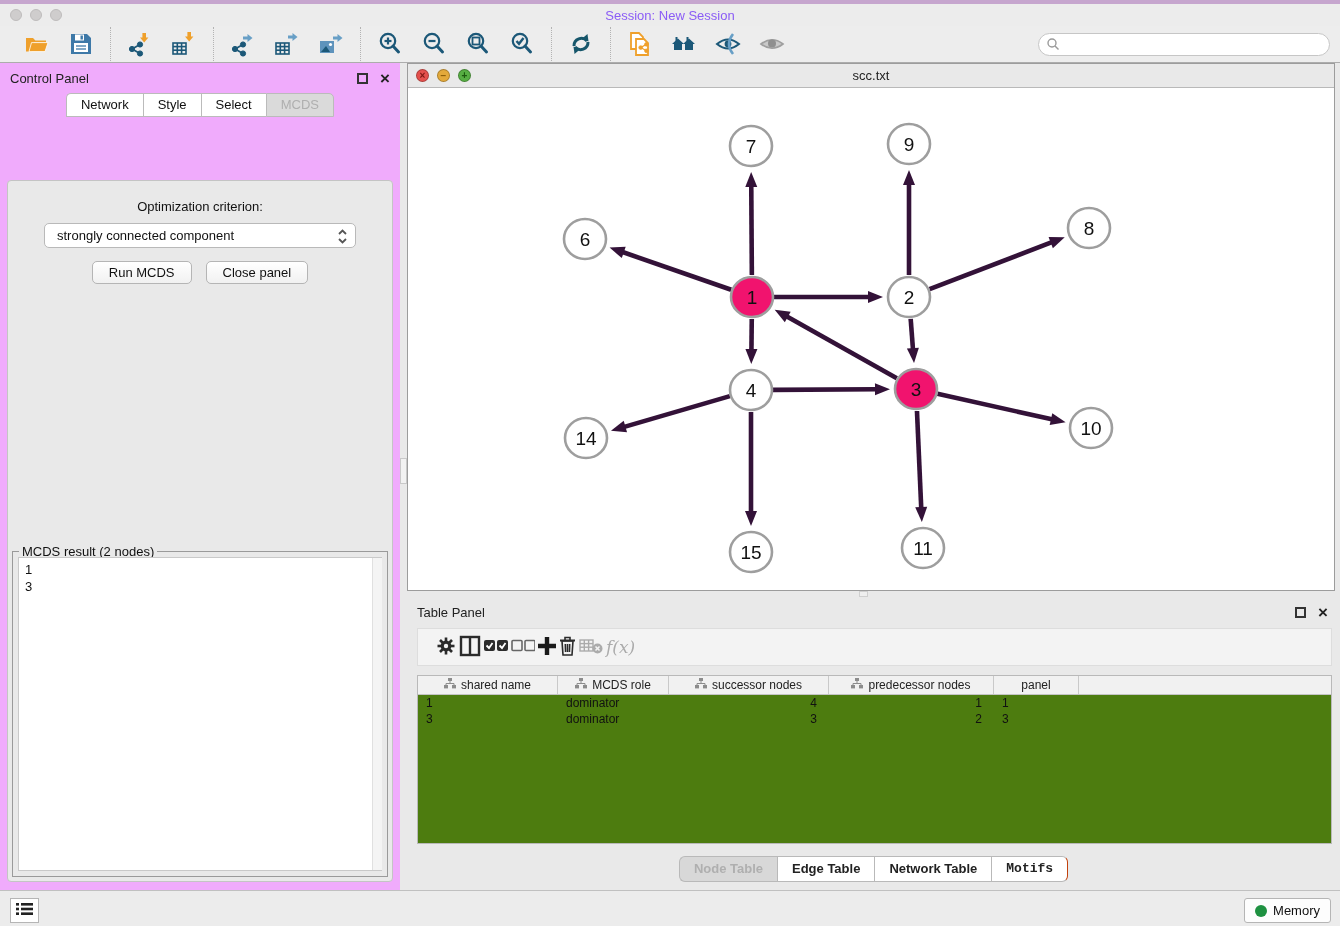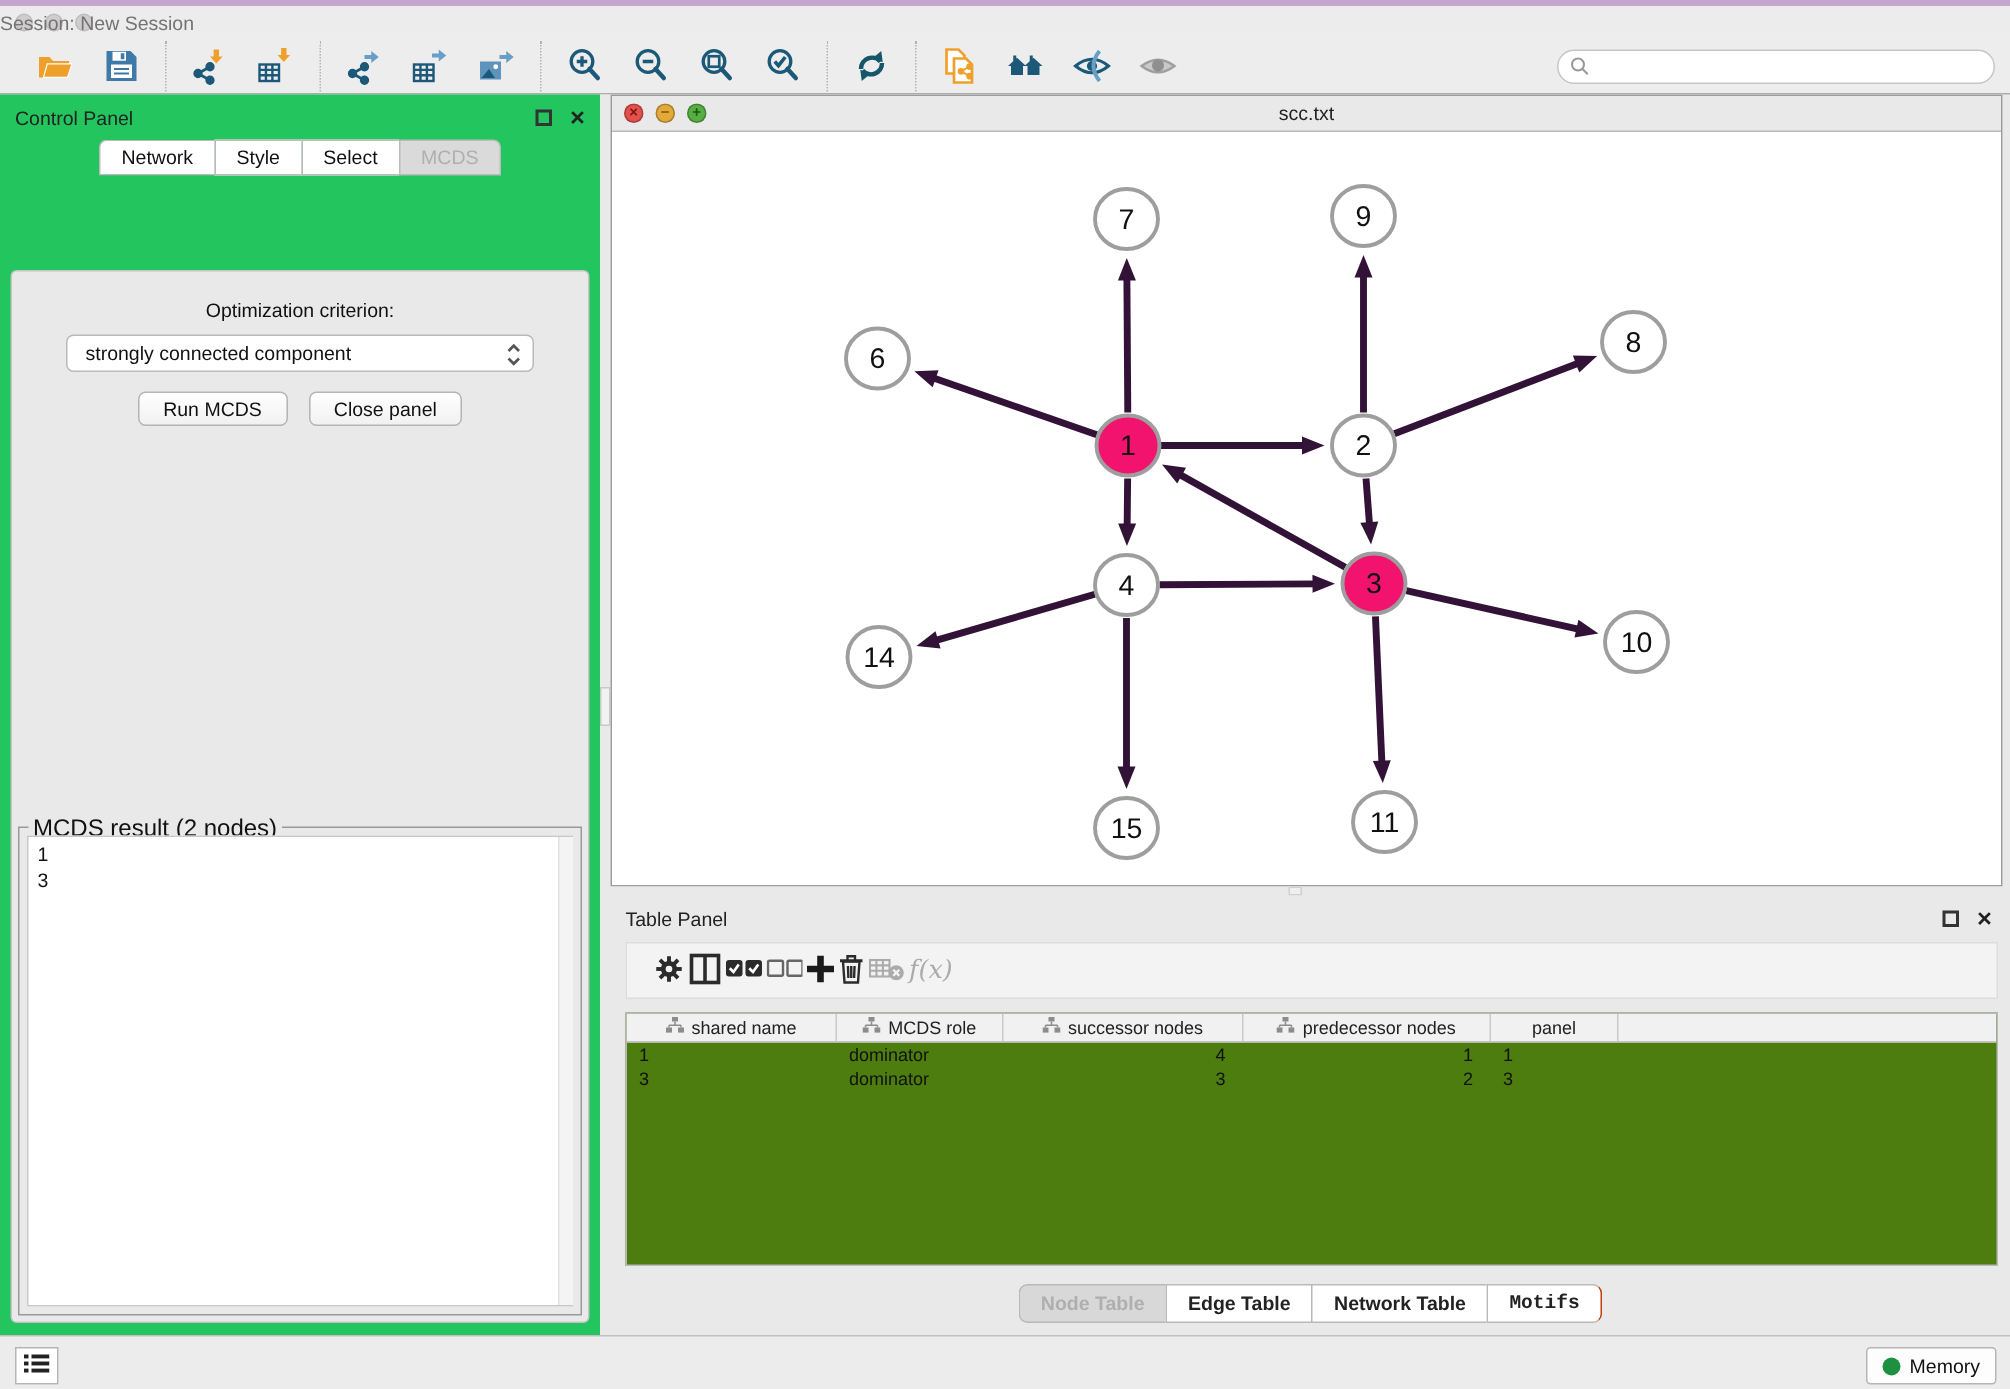--- a/index.html
+++ b/index.html
@@ -5,50 +5,50 @@
   * { margin:0; padding:0; box-sizing:border-box; }
   html,body { width:1340px; height:926px; overflow:hidden; }
   body { font-family:"Liberation Sans", sans-serif; background:#E9E9E9; position:relative; }
   #app { position:absolute; inset:0; }
 
   
   .top-strip { position:absolute; left:0; top:0; width:1340px; height:4px; background:#C6A6CE; }
   .titlebar { position:absolute; left:0; top:4px; width:1340px; height:22px; background:#ECECEC; display:flex; align-items:center; }
   .tl-dots { display:flex; gap:8px; margin-left:10px; }
   .tl-dot { width:12px; height:12px; border-radius:50%; background:#CFCDCD; border:1px solid #BEBCBC; }
-  .win-title { position:absolute; left:0; right:0; font-size:13px; color:#737373; }
+  .win-title { position:absolute; left:0; right:0; text-align:center; font-size:13px; color:#8b5cf6; }
 
   .toolbar { position:absolute; left:0; top:26px; width:1340px; height:37px; background:#EDEDED; border-bottom:1px solid #ACACAC; display:flex; align-items:center; padding-left:8px; }
   .tb-group { display:flex; align-items:center; gap:14px; padding:0 14px; }
   .tb-sep { width:1px; height:34px; border-left:1px dotted #B3B3B3; }
   .tb-btn { width:30px; height:30px; display:flex; align-items:center; justify-content:center; background:none; border:none; }
   .tb-btn svg { display:block; }
   .search-wrap { position:absolute; right:10px; top:7px; }
   .search-input { width:292px; height:23px; border:1px solid #C6C6C6; border-radius:12px; background:#FFFFFF; padding-left:26px; font-size:12px; outline:none; }
   .search-icon { position:absolute; left:8px; top:4px; }
 
   
-  .control-panel { position:absolute; left:0; top:63px; width:400px; height:827px; background:#22c55e; }
+  .control-panel { position:absolute; left:0; top:63px; width:400px; height:827px; background:#f0abfc; }
   .panel-hdr { height:30px; display:flex; align-items:center; padding:0 10px; }
   .panel-hdr-title { font-size:13px; color:#222; flex:1; }
   .float-btn { width:11px; height:11px; border:2px solid #333; background:none; margin-right:12px; }
   .close-btn { background:none; border:none; font-size:17px; font-weight:bold; color:#222; line-height:11px; }
   .cp-tabs { display:flex; justify-content:center; position:relative; z-index:2; }
   .cp-tab { font-size:13px; padding:3px 14px 4px; background:#FFFFFF; border:1px solid #BBBBBB; border-right:none; color:#111; }
   .cp-tab:first-child { border-top-left-radius:5px; }
   .cp-tab:last-child { border-right:1px solid #BBBBBB; border-top-right-radius:5px; }
   .cp-tab.active { background:#DADADA; color:#AFAFAF; }
   .cp-body { position:absolute; left:7px; right:7px; top:117px; bottom:8px; border:1px solid #C4C4C4; border-radius:4px; background:#E9E9E9; }
   .opt-label { text-align:center; font-size:13px; color:#111; margin-top:18px; }
   .select-box { position:relative; margin:9px 36px 0; height:25px; background:#FFF; border:1px solid #B9B9B9; border-radius:5px; display:flex; align-items:center; padding-left:12px; font-size:13px; color:#111; }
   .select-arrows { position:absolute; right:7px; top:4px; }
   .btn-row { display:flex; justify-content:center; gap:14px; margin-top:13px; }
   .push-btn { font-size:13px; color:#111; background:linear-gradient(#FFFFFF,#F1F1F1); border:1px solid #B5B5B5; border-radius:5px; padding:3px 16px; height:23px; }
   .result-group { position:absolute; left:4px; right:4px; top:370px; bottom:4px; border:1px solid #9A9A9A; }
-  .result-legend { position:absolute; top:-8px; left:6px; background:#E9E9E9; padding:0 3px; font-size:16px; color:#111; }
+  .result-legend { position:absolute; top:-8px; left:6px; background:#E9E9E9; padding:0 3px; font-size:13px; color:#111; }
   .result-area { position:absolute; inset:5px; background:#FFFFFF; border:1px solid #C9C9C9; font-size:13px; color:#111; padding:3px 6px; overflow:hidden; }
   .result-line { line-height:17px; }
   .result-scroll { position:absolute; right:5px; top:6px; bottom:6px; width:10px; background:#F4F4F4; border-left:1px solid #E0E0E0; }
 
   
   .vsplit { position:absolute; left:400px; top:63px; width:7px; height:827px; background:#E9E9E9; }
   .vsplit .grip { position:absolute; top:395px; left:0px; width:7px; height:26px; background:#F2F2F2; border:1px solid #C9C9C9; }
   .hsplit { position:absolute; left:407px; top:591px; width:933px; height:6px; background:#E9E9E9; }
   .hsplit .grip { position:absolute; left:452px; top:0px; width:9px; height:6px; background:#EFEFEF; border:1px solid #CFCFCF; }
 

